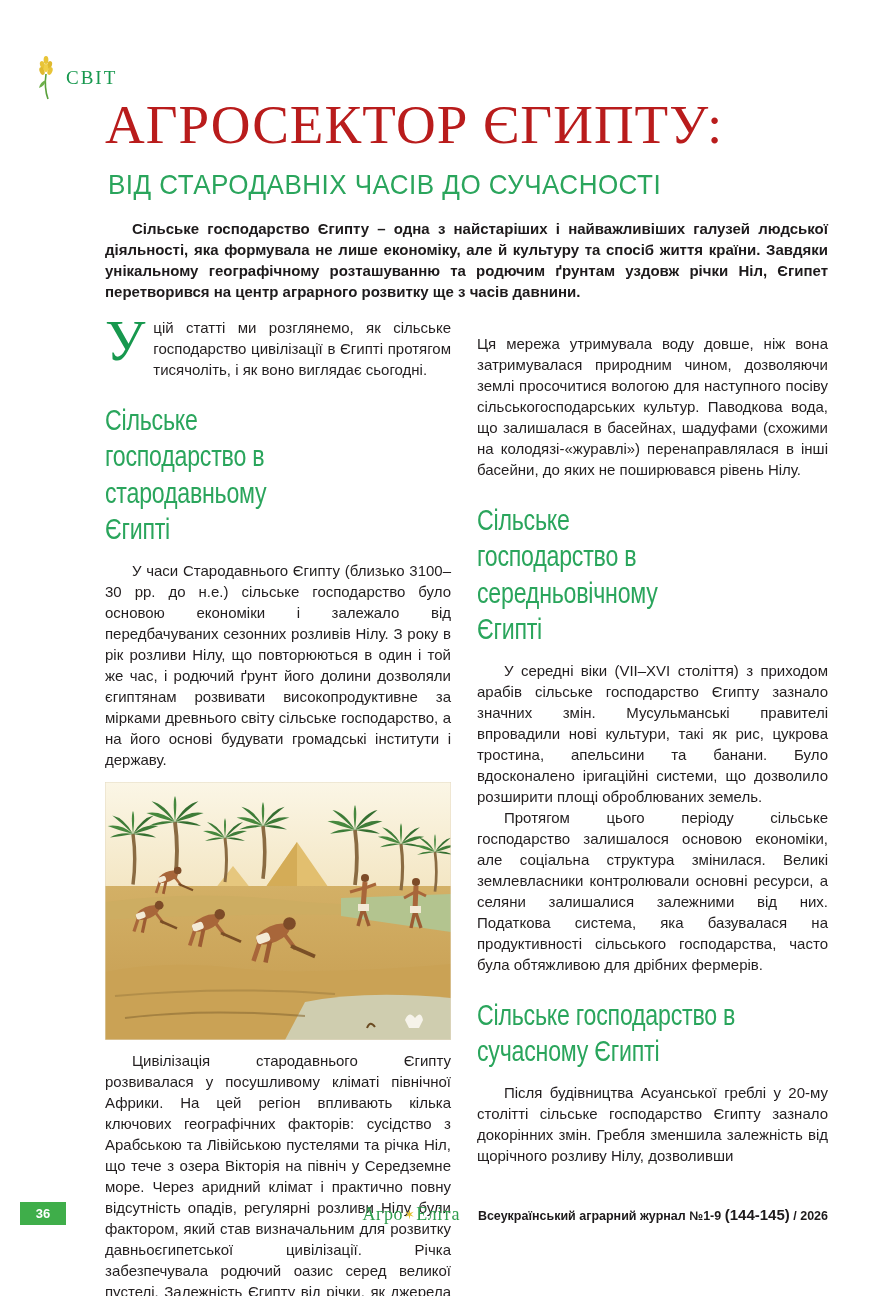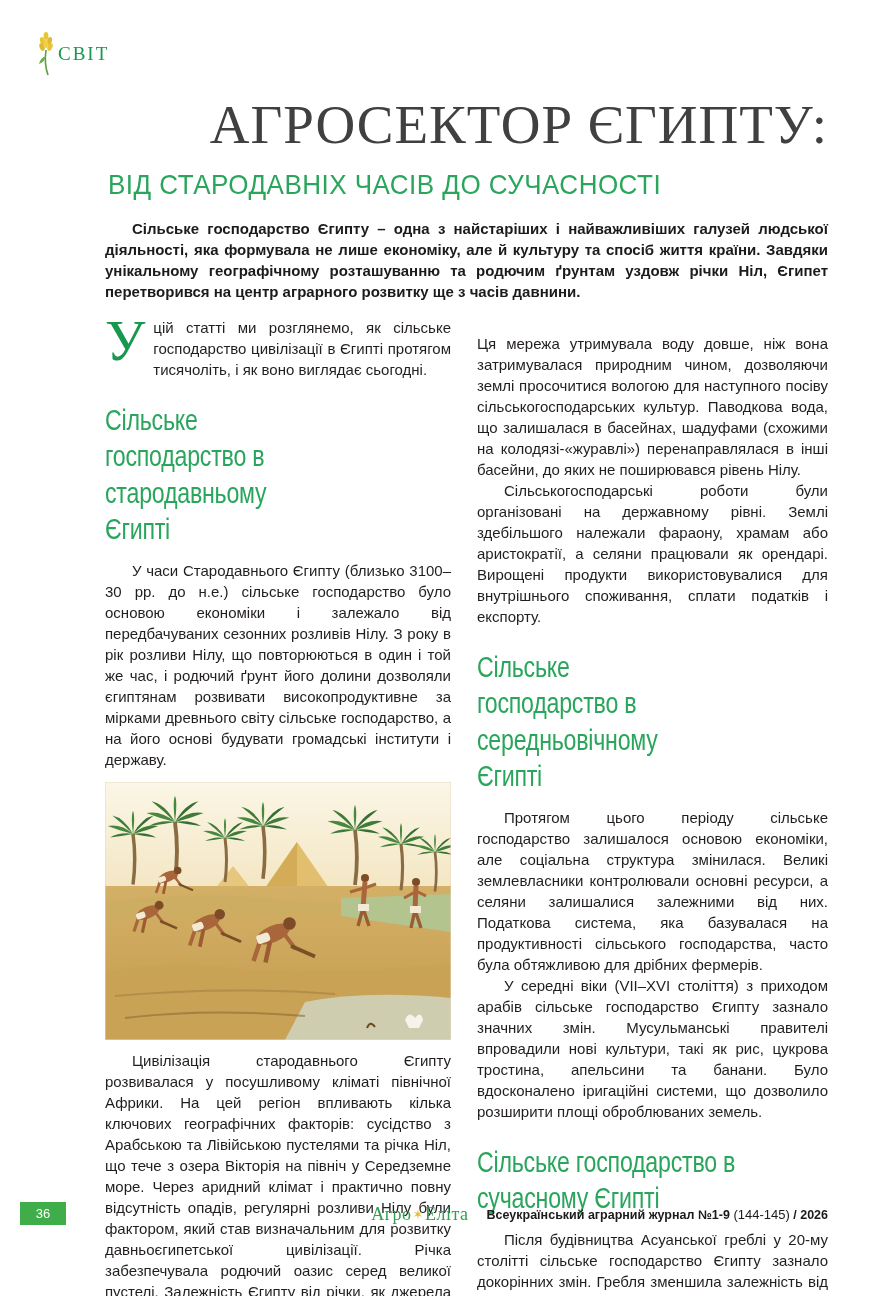--- a/index.html
+++ b/index.html
@@ -6,29 +6,29 @@
   body{
     width:892px;height:1296px;position:relative;overflow:hidden;
     background:#ffffff;color:#221e1f;
     font-family:"Liberation Sans", sans-serif;
     -webkit-font-smoothing:antialiased;
   }
   .page{position:absolute;inset:0;}
   .content{position:absolute;left:105px;right:64px;top:0;}
 
   
-  .kicker-row{position:absolute;left:36px;top:32px;display:flex;align-items:center;gap:0;}
+  .kicker-row{position:absolute;left:36px;top:56px;display:flex;align-items:center;gap:8px;}
   .kicker{
     font-family:"Liberation Serif", serif;color:#17984e;font-size:19px;
     letter-spacing:2px;font-weight:400;
   }
   .title{
     margin:96px 0 0 0;font-family:"Liberation Serif", serif;font-weight:400;
-    color:#404040;font-size:55px;line-height:1.05;letter-spacing:1px;
-    text-align:right;white-space:nowrap;
+    color:#b91c1c;font-size:55px;line-height:1.05;letter-spacing:1px;
+    text-align:left;white-space:nowrap;
   }
   .subtitle{
     margin:16px 0 0 3px;color:#2aa55c;font-size:28px;font-weight:400;
     letter-spacing:0.5px;line-height:1.1;
     transform:scaleX(0.93);transform-origin:0 50%;white-space:nowrap;
   }
   .lead{
     margin:17px 0 0 0;font-weight:bold;font-size:15px;line-height:1.42;
     text-align:justify;text-indent:27px;color:#1d1a1b;
   }
@@ -53,31 +53,31 @@
     margin:22px 0 12px 0;letter-spacing:-0.3px;
     transform:scaleX(0.8);transform-origin:0 0;width:125%;
   }
   figure{margin:0;padding:0;}
   .fig{display:block;margin-top:12px;margin-bottom:10px;}
 
   
   .footer{position:absolute;left:0;right:64px;top:1200px;height:26px;}
   .page-badge{
     position:absolute;left:20px;top:2px;width:46px;height:23px;
-    background:#3fae4a;color:#ffffff;font-weight:normal;font-size:13px;
+    background:#3fae4a;color:#ffffff;font-weight:bold;font-size:13px;
     display:flex;align-items:center;justify-content:center;
   }
   .footer-right{
     position:absolute;right:0;top:4px;display:flex;align-items:center;gap:18px;
   }
   .logo{display:flex;align-items:center;font-family:"Liberation Serif", serif;
     font-size:18px;color:#2f9e4e;letter-spacing:0.5px;}
   .logo .wheat-star{color:#e3c02f;font-size:13px;margin:0 1px;}
   .journal-line{font-size:12.5px;font-weight:bold;color:#1d1a1b;}
-  .journal-line .small{font-size:13px;font-weight:normal;color:#1d1a1b;}
+  .journal-line .small{font-size:15px;font-weight:bold;color:#1d1a1b;}
 </style>
 </head>
 <body>
 
 <div class="page">
 
   <div class="kicker-row">
     <svg width="22" height="44" viewBox="0 0 22 44" aria-hidden="true">
       <path d="M10 18 Q8 32 12 43" stroke="#5aa03c" stroke-width="1.6" fill="none"></path>
       <path d="M10 24 Q4 26 3 32 Q9 30 10 24" fill="#6db04a"></path>
@@ -180,26 +180,25 @@
             <rect width="346" height="258" fill="none" stroke="#e4d9c2" stroke-width="1"></rect>
           </svg>
         </figure>
 
         <p class="indent">Цивілізація стародавнього Єгипту розвивалася у посушливому кліматі північної Африки. На цей регіон впливають кілька ключових географічних факторів: сусідство з Арабською та Лівійською пустелями та річка Ніл, що тече з озера Вікторія на північ у Середземне море. Через аридний клімат і практично повну відсутність опадів, регулярні розливи Нілу були фактором, який став визначальним для розвитку давньоєгипетської цивілізації. Річка забезпечувала родючий оазис серед великої пустелі. Залежність Єгипту від річки, як джерела життя, була повністю унікальною.</p>
 
       </div>
 
       <div class="col">
         <p style="margin-top:16px;">Ця мережа утримувала воду довше, ніж вона затримувалася природним чином, дозволяючи землі просочитися вологою для наступного посіву сільськогосподарських культур. Паводкова вода, що залишалася в басейнах, шадуфами (схожими на колодязі-«журавлі») перенаправлялася в інші басейни, до яких не поширювався рівень Нілу.</p>
-        <p class="indent">Сільськогосподарські роботи були організовані на державному рівні. Землі здебільшого належали фараону, храмам або аристократії, а селяни працювали як орендарі. Вирощені продукти використовувалися для внутрішнього споживання, сплати податків і експорту.</p>
 
         <h3 class="sec" style="width:290px;">Сільське господарство в середньовічному Єгипті</h3>
 
+        <p class="indent">У середні віки (VII–XVI століття) з приходом арабів сільське господарство Єгипту зазнало значних змін. Мусульманські правителі впровадили нові культури, такі як рис, цукрова тростина, апельсини та банани. Було вдосконалено іригаційні системи, що дозволило розширити площі оброблюваних земель.</p>
         <p class="indent">Протягом цього періоду сільське господарство залишалося основою економіки, але соціальна структура змінилася. Великі землевласники контролювали основні ресурси, а селяни залишалися залежними від них. Податкова система, яка базувалася на продуктивності сільського господарства, часто була обтяжливою для дрібних фермерів.</p>
-        <p class="indent">У середні віки (VII–XVI століття) з приходом арабів сільське господарство Єгипту зазнало значних змін. Мусульманські правителі впровадили нові культури, такі як рис, цукрова тростина, апельсини та банани. Було вдосконалено іригаційні системи, що дозволило розширити площі оброблюваних земель.</p>
 
         <h3 class="sec">Сільське господарство в сучасному Єгипті</h3>
 
         <p class="indent">Після будівництва Асуанської греблі у 20-му столітті сільське господарство Єгипту зазнало докорінних змін. Гребля зменшила залежність від щорічного розливу Нілу, дозволивши</p>
 
       </div>
     </div>
   </div>
 
   <div class="footer">

